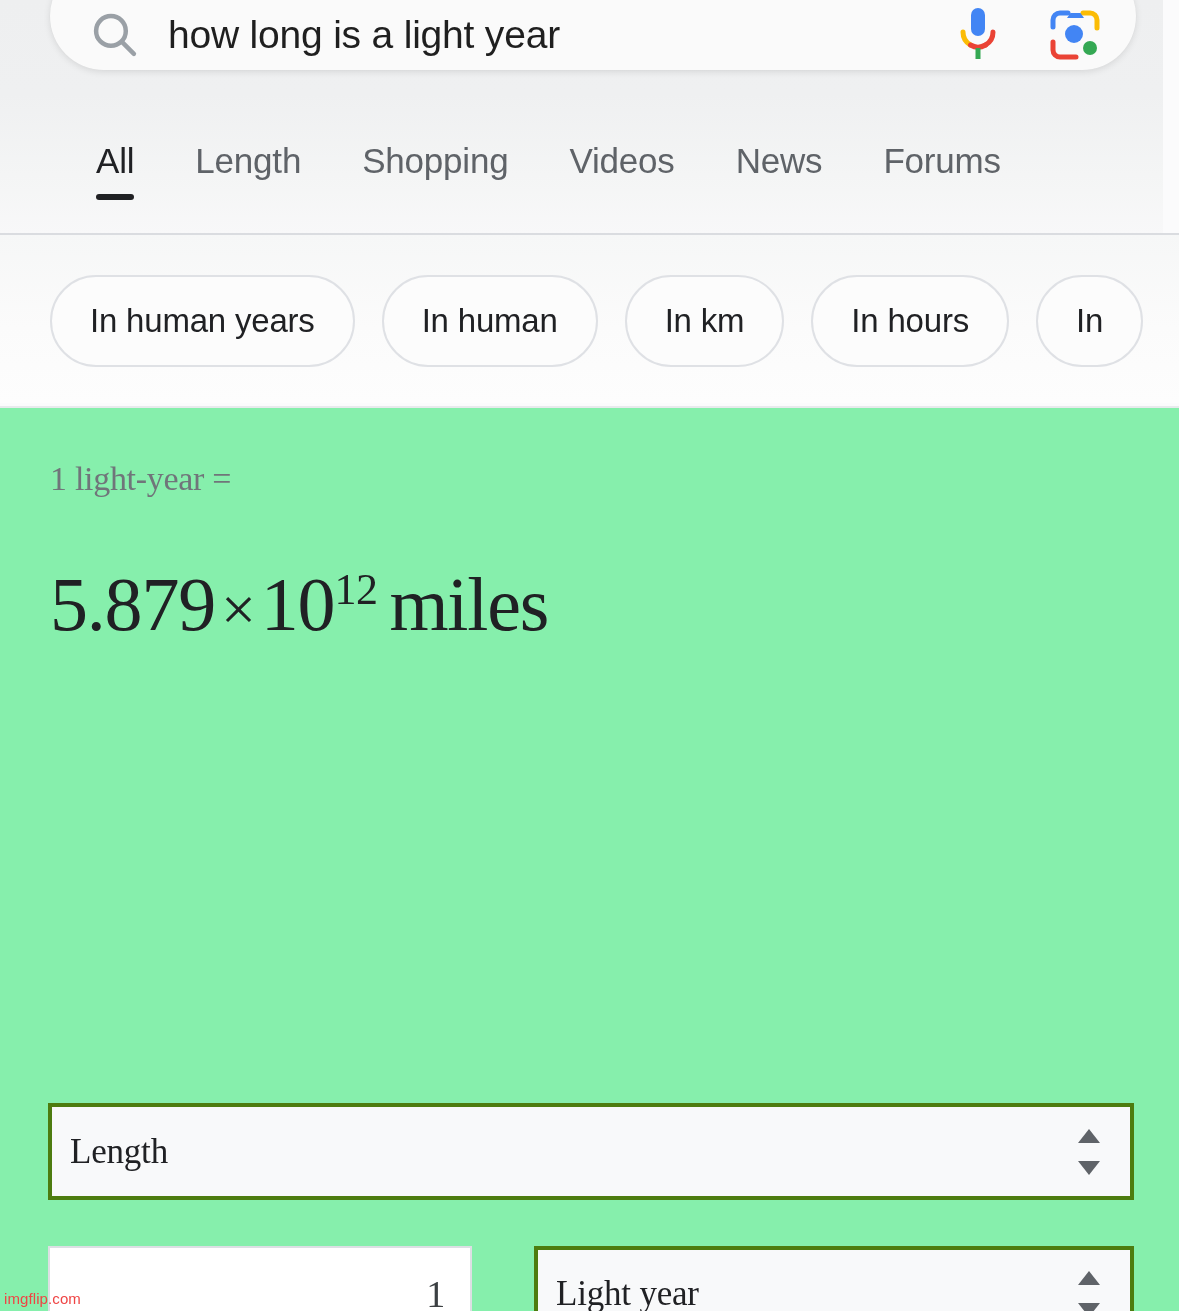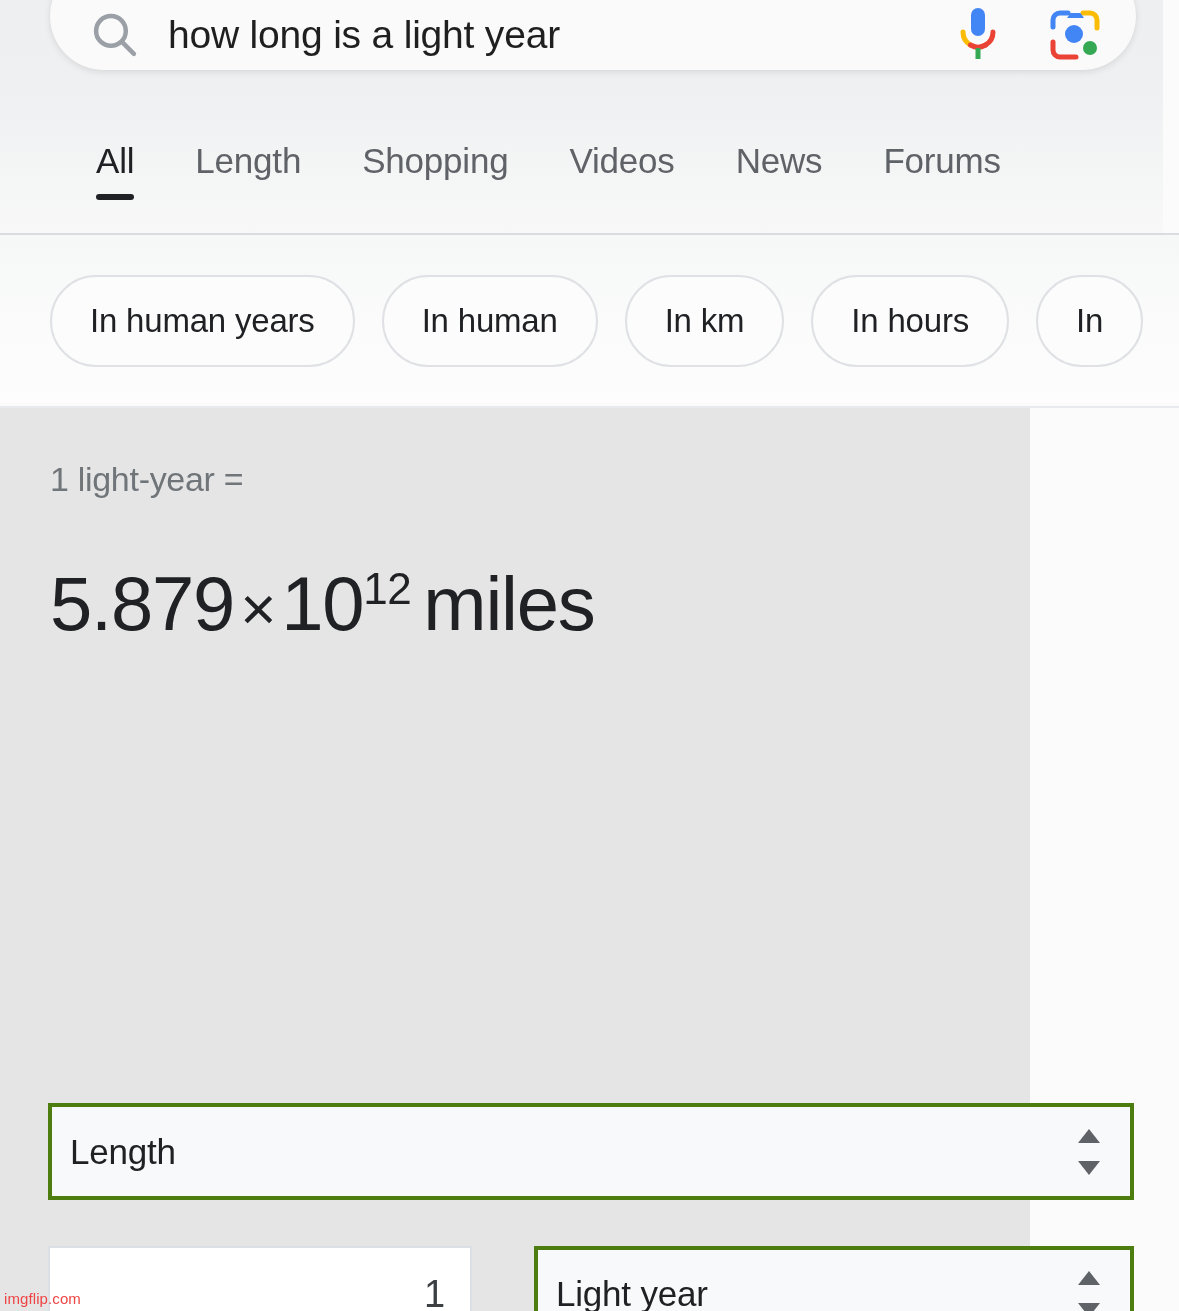--- a/index.html
+++ b/index.html
@@ -155,23 +155,24 @@
     width: 1179px;
     height: 2px;
     background: #e8eaed;
   }
 
   
   #answer-zone {
     position: absolute;
     left: 0;
     top: 408px;
-    width: 1030px;
+    width: 1179px;
     height: 903px;
-    background: #e5e5e5;
+    background: #86efac;
+    font-family: Liberation Serif, serif;
   }
 
   #eq-label {
     position: absolute;
     left: 50px;
     top: 52px;
     font-size: 34px;
     color: #70757a;
     letter-spacing: -0.3px;
   }

